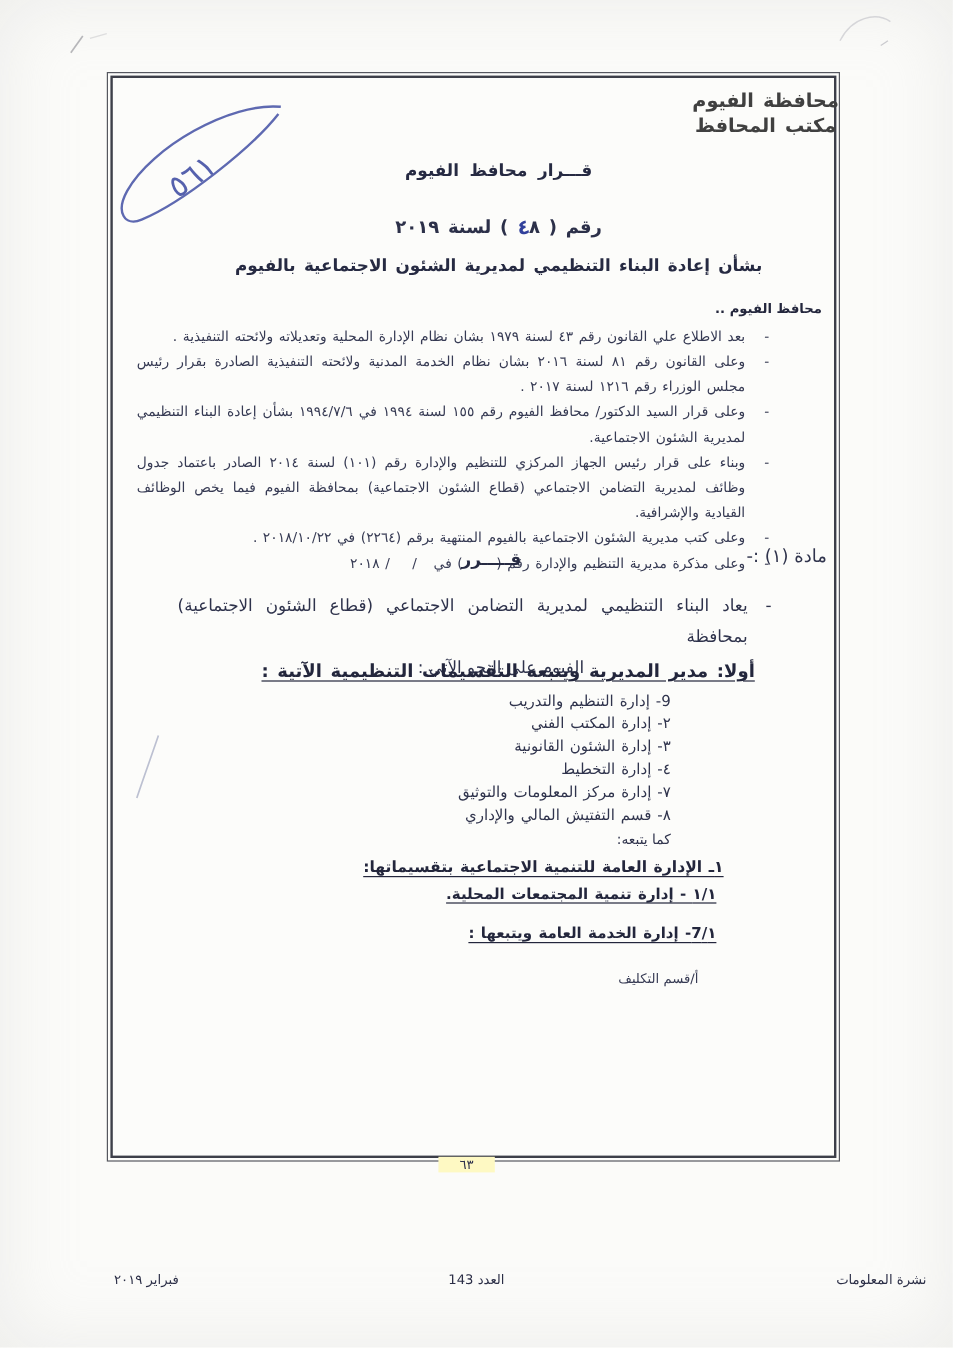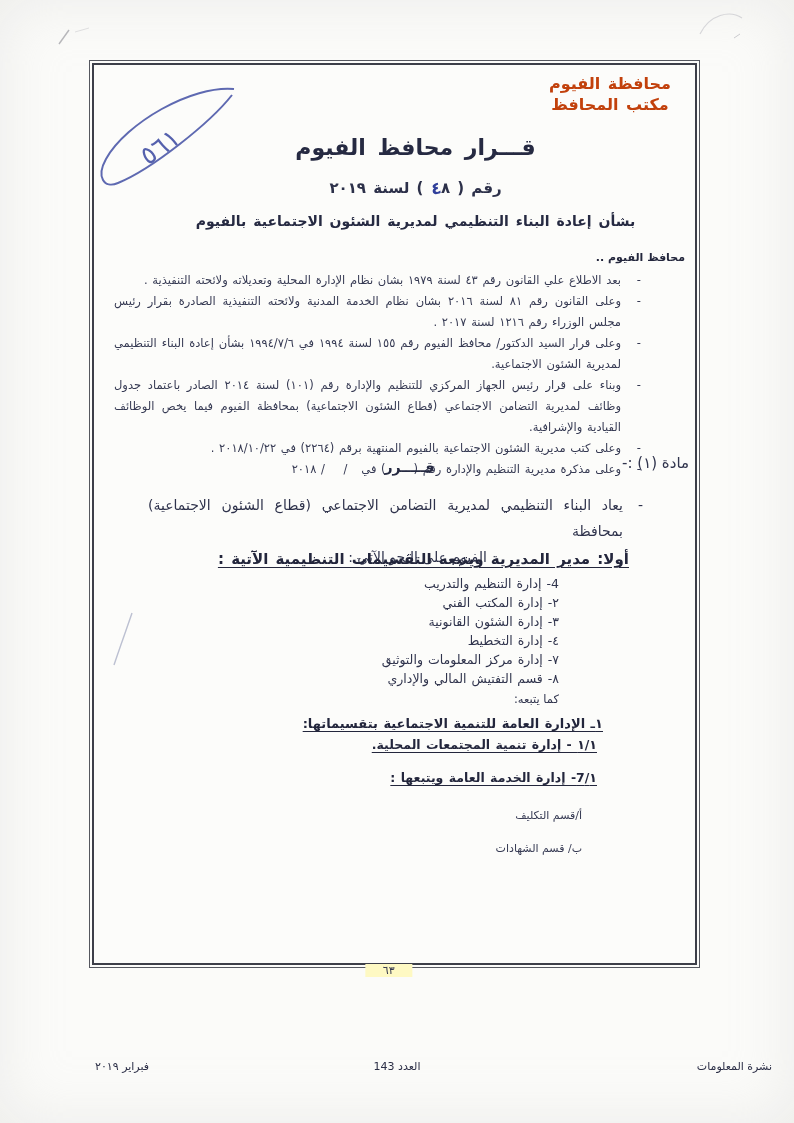--- a/index.html
+++ b/index.html
@@ -13,28 +13,28 @@
     position:absolute; left:89px; top:60px; width:611px; height:908px;
     border:1px solid #55575f; background:#fcfcfa;
   }
   .page-box::before {
     content:""; position:absolute; inset:2px;
     border:2px solid #3d3f49; pointer-events:none;
   }
   .rtl { direction:rtl; unicode-bidi:embed; }
 
   .org-header {
-    position:absolute; top:12px; right:28px; text-align:center;
-    font-weight:bold; font-size:16px; line-height:21px; color:#c2410c;
+    position:absolute; top:12px; right:0; text-align:center;
+    font-weight:bold; font-size:16px; line-height:21px; color:#404040;
     word-spacing:2px;
   }
   .stamp-svg { position:absolute; top:18px; left:2px; }
 
   .title-block { position:absolute; top:74px; left:0; width:100%; text-align:center; padding-left:42px; }
-  .decree-title { font-size:22px; font-weight:bold; color:#262a42; word-spacing:4px; margin-bottom:17px; }
+  .decree-title { font-size:14px; font-weight:bold; color:#262a42; word-spacing:4px; margin-bottom:27px; }
   .number-line  { font-size:15px; font-weight:600; color:#2c3049; margin-bottom:16px; word-spacing:2px; }
   .hand-num { color:#31409b; font-weight:bold; display:inline-block; transform:rotate(-10deg); font-size:1.12em; position:relative; top:1px; }
   .subject { font-size:14px; font-weight:bold; color:#262a42; word-spacing:2px; }
 
   .salutation { position:absolute; top:190px; right:14px; font-size:11px; font-weight:bold; color:#23263c; }
 
   .preamble { position:absolute; top:209px; right:50px; left:24px; list-style:none; }
   .pre-item { position:relative; padding-right:28px; font-size:11.5px; line-height:21px; text-align:justify; text-align-last:right; color:#363a53; word-spacing:1px; }
   .pre-marker { position:absolute; right:8px; top:0; }
 
@@ -49,21 +49,21 @@
   .sec-heading { padding-right:70px; text-align:right; font-size:15px; font-weight:bold; color:#23263c;
     text-decoration:underline; text-underline-offset:3px; word-spacing:2px; line-height:19px; }
   .org-list { margin-top:5px; padding-right:140px; text-align:right; }
   .org-item { font-size:12.5px; line-height:19px; color:#30344d; word-spacing:1px; }
   .also-follows { padding-right:140px; text-align:right; font-size:11.5px; line-height:18px; color:#30344d; margin-top:2px; }
   .sub-head { text-align:right; font-weight:bold; color:#23263c; text-decoration:underline; text-underline-offset:3px; line-height:20px; word-spacing:1px; }
   .sub-head-1 { padding-right:96px; font-size:13px; margin-top:6px; }
   .sub-head-11 { padding-right:102px; font-size:12.5px; margin-top:1px; }
   .sub-head-12 { padding-right:102px; font-size:12.5px; margin-top:13px; }
   .sub-items { margin-top:19px; padding-right:117px; text-align:right; }
-  .sub-item { font-size:11px; line-height:17px; color:#363a53;margin-top:16px; }
+  .sub-item { font-size:11px; line-height:17px; color:#363a53; }
 
   .page-num {
     position:absolute; bottom:-10px; left:50%; transform:translateX(-62%);
     background:#fef9c3; padding:0 18px; font-size:11px; color:#30344d; z-index:3;
   }
 
   .footer { position:absolute; top:1060px; left:0; width:100%; font-size:11px; color:#2b2e46; }
   .footer-right  { position:absolute; right:22px; top:0; }
   .footer-center { position:absolute; left:50%; transform:translateX(-50%); top:0; }
   .footer-left   { position:absolute; left:95px; top:0; }
@@ -147,34 +147,33 @@
       <div class="article-l1">
         <span class="article-marker">-</span>
         <span>يعاد البناء التنظيمي لمديرية التضامن الاجتماعي (قطاع الشئون الاجتماعية) بمحافظة</span>
       </div>
       <div class="article-l2">الفيوم على النحو الآتي :</div>
     </div>
 
     <div class="section-first rtl">
       <div class="sec-heading">أولا: مدير المديرية ويتبعه التقسيمات التنظيمية الآتية :</div>
       <div class="org-list">
-        <div class="org-item">4- إدارة التنظيم والتدريب</div>
+        <div class="org-item">9- إدارة التنظيم والتدريب</div>
         <div class="org-item">٢- إدارة المكتب الفني</div>
         <div class="org-item">٣- إدارة الشئون القانونية</div>
         <div class="org-item">٤- إدارة التخطيط</div>
         <div class="org-item">٧- إدارة مركز المعلومات والتوثيق</div>
         <div class="org-item">٨- قسم التفتيش المالي والإداري</div>
       </div>
       <div class="also-follows">كما يتبعه:</div>
       <div class="sub-head sub-head-1">١ـ الإدارة العامة للتنمية الاجتماعية بتقسيماتها:</div>
       <div class="sub-head sub-head-11">١/١ - إدارة تنمية المجتمعات المحلية.</div>
       <div class="sub-head sub-head-12">١/7- إدارة الخدمة العامة ويتبعها :</div>
       <div class="sub-items">
         <div class="sub-item">أ/قسم التكليف</div>
-        <div class="sub-item">ب/ قسم الشهادات</div>
       </div>
     </div>
 
     <div class="page-num">٦٣</div>
   </div>
 
   <div class="footer">
     <span class="footer-right rtl">نشرة المعلومات</span>
     <span class="footer-center rtl">العدد 143</span>
     <span class="footer-left rtl">فبراير ٢٠١٩</span>

